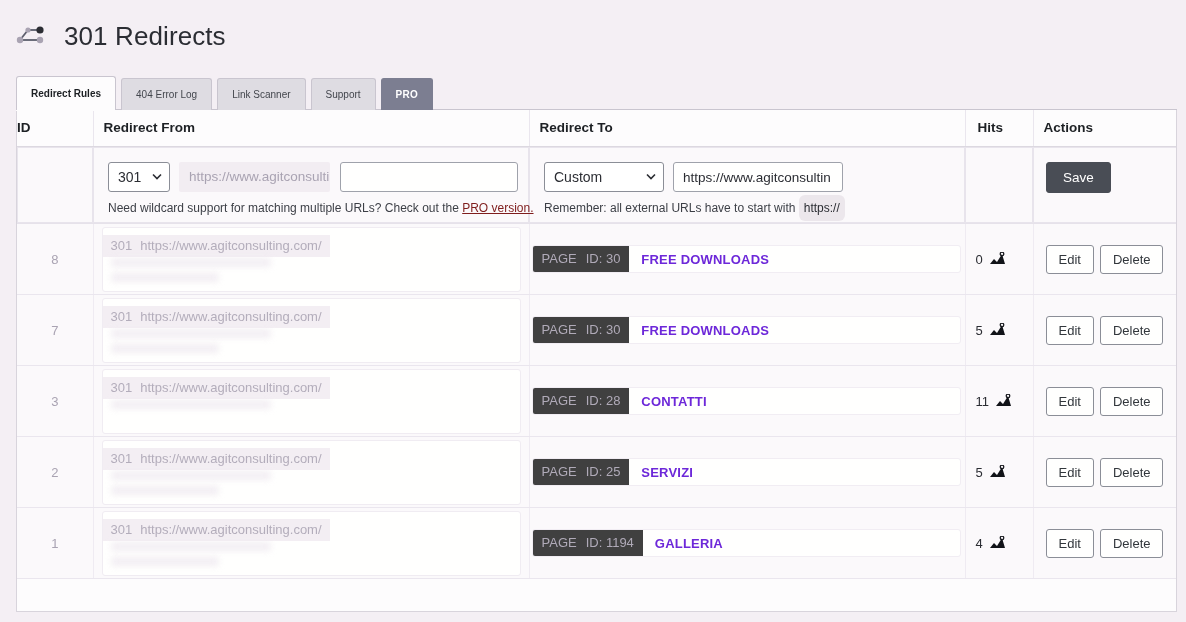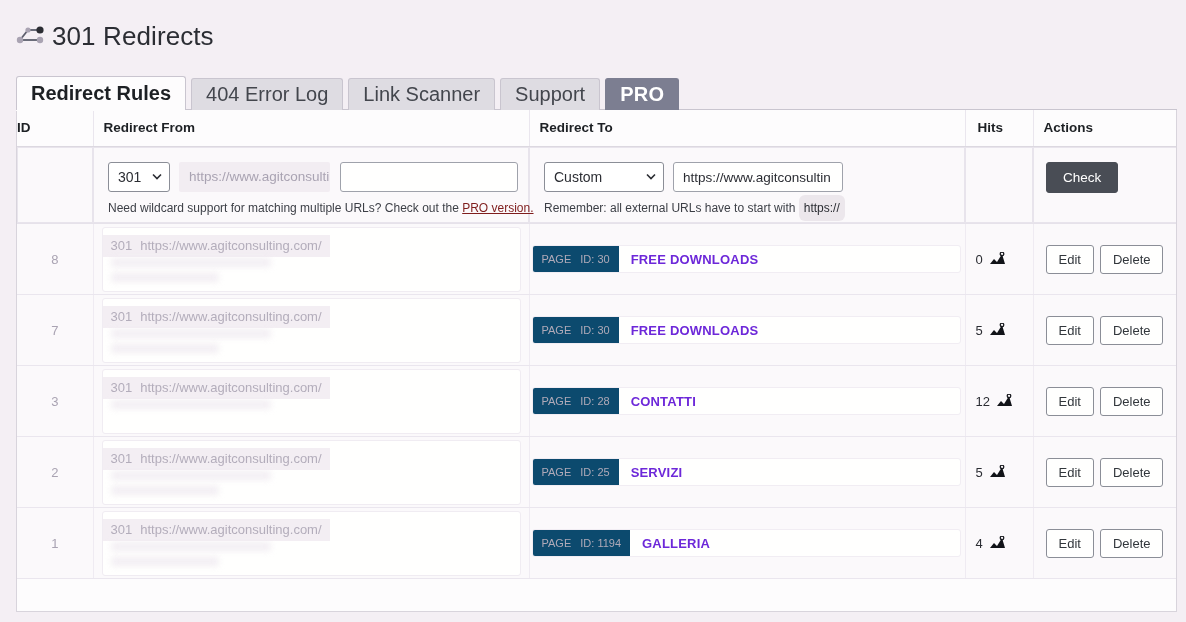--- a/index.html
+++ b/index.html
@@ -9,21 +9,21 @@
     background: #f4eff4;
     font-family: "Liberation Sans", sans-serif;
     color: #32373c;
     overflow: hidden;
   }
 
   
   .page-header {
     display: flex;
     align-items: center;
-    gap: 4px;
+    gap: 16px;
     padding: 14px 0 0 14px;
     height: 58px;
   }
   .brand-icon { width: 34px; height: 26px; flex: none; }
   .page-title {
     font-size: 26px;
     font-weight: 400;
     color: #2b2d33;
     letter-spacing: 0.1px;
     line-height: 1;
@@ -46,21 +46,21 @@
     height: 1px;
     background: #c9c5cf;
   }
   .tab {
     position: relative;
     z-index: 2;
     display: flex;
     align-items: center;
     padding: 0 14px;
     height: 32px;
-    font-size: 20px;
+    font-size: 10px;
     color: #43464d;
     background: #dedce2;
     border: 1px solid #c9c5cf;
     border-bottom: none;
     border-radius: 3px 3px 0 0;
     cursor: pointer;
     white-space: nowrap;
   }
   .tab.active {
     background: #fdfcfd;
@@ -251,23 +251,23 @@
   .to-box {
     border: 1px solid #f1edf3;
     background: #fffffe;
     border-radius: 3px;
     height: 28px;
     display: flex;
     align-items: center;
     overflow: hidden;
   }
   .to-tag {
-    background: #0c4a6e;
+    background: #404040;
     color: #b0aab8;
-    font-size: 11px;
+    font-size: 13px;
     padding: 6px 9px;
     height: 26px;
     line-height: 14px;
     white-space: nowrap;
   }
   .to-tag .idpart { margin-left: 9px; }
   .to-title {
     font-size: 13px;
     font-weight: bold;
     color: #6d28d9;
@@ -386,21 +386,21 @@
           <div class="hint">
             <span>Remember: all external URLs have to start with </span><code>https://</code>
           </div>
         </div>
       </td>
       <td>
             <div class="editor-box"></div>
           </td>
       <td>
         <div class="editor-box editor-actions">
-          <button class="save-btn">Check</button>
+          <button class="save-btn">Save</button>
         </div>
       </td>
     </tr>
 
     <tr class="data-row">
       <td class="cell-id">8</td>
       <td class="cell-from">
         <div class="from-box">
           <span class="from-chip"><span class="code">301</span><span>https://www.agitconsulting.com/</span></span>
           <span class="blur-line blur-a"></span>
@@ -465,21 +465,21 @@
         </div>
       </td>
       <td class="cell-to">
         <div class="to-box">
           <span class="to-tag"><span>PAGE</span><span class="idpart">ID: 28</span></span>
           <span class="to-title">CONTATTI</span>
         </div>
       </td>
       <td class="cell-hits">
         <span class="hits-wrap">
-          <span class="hits-num">12</span>
+          <span class="hits-num">11</span>
           <svg width="16" height="14" viewBox="0 0 16 14">
             <path d="M0 12 L4 7 L7 10 L12 2 L15 12 Z" fill="#111318"></path>
             <circle cx="12" cy="2" r="1.8" fill="none" stroke="#111318" stroke-width="1.2"></circle>
           </svg>
         </span>
       </td>
       <td class="cell-actions">
         <button class="act-btn">Edit</button><button class="act-btn">Delete</button>
       </td>
     </tr>

